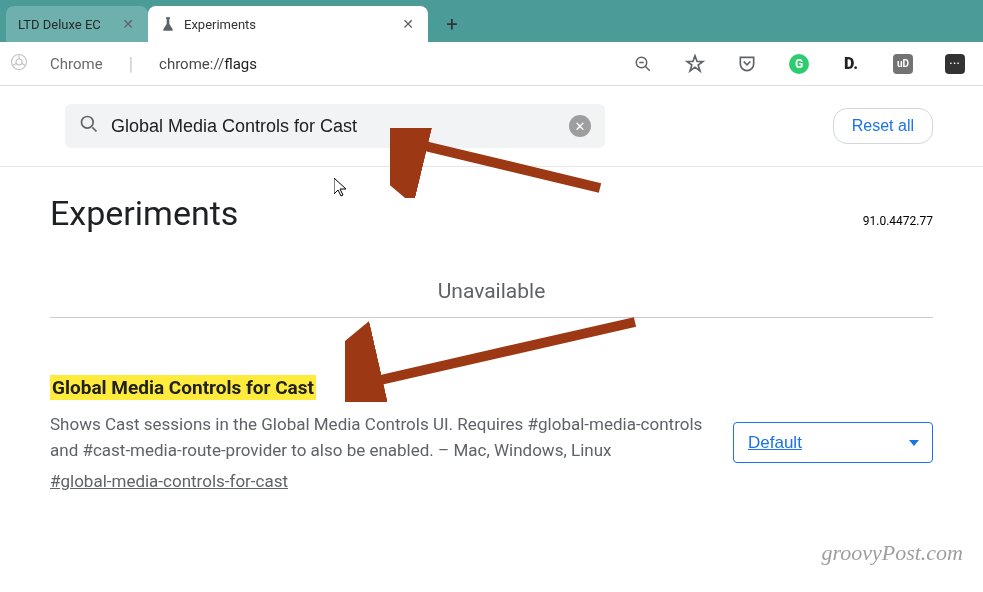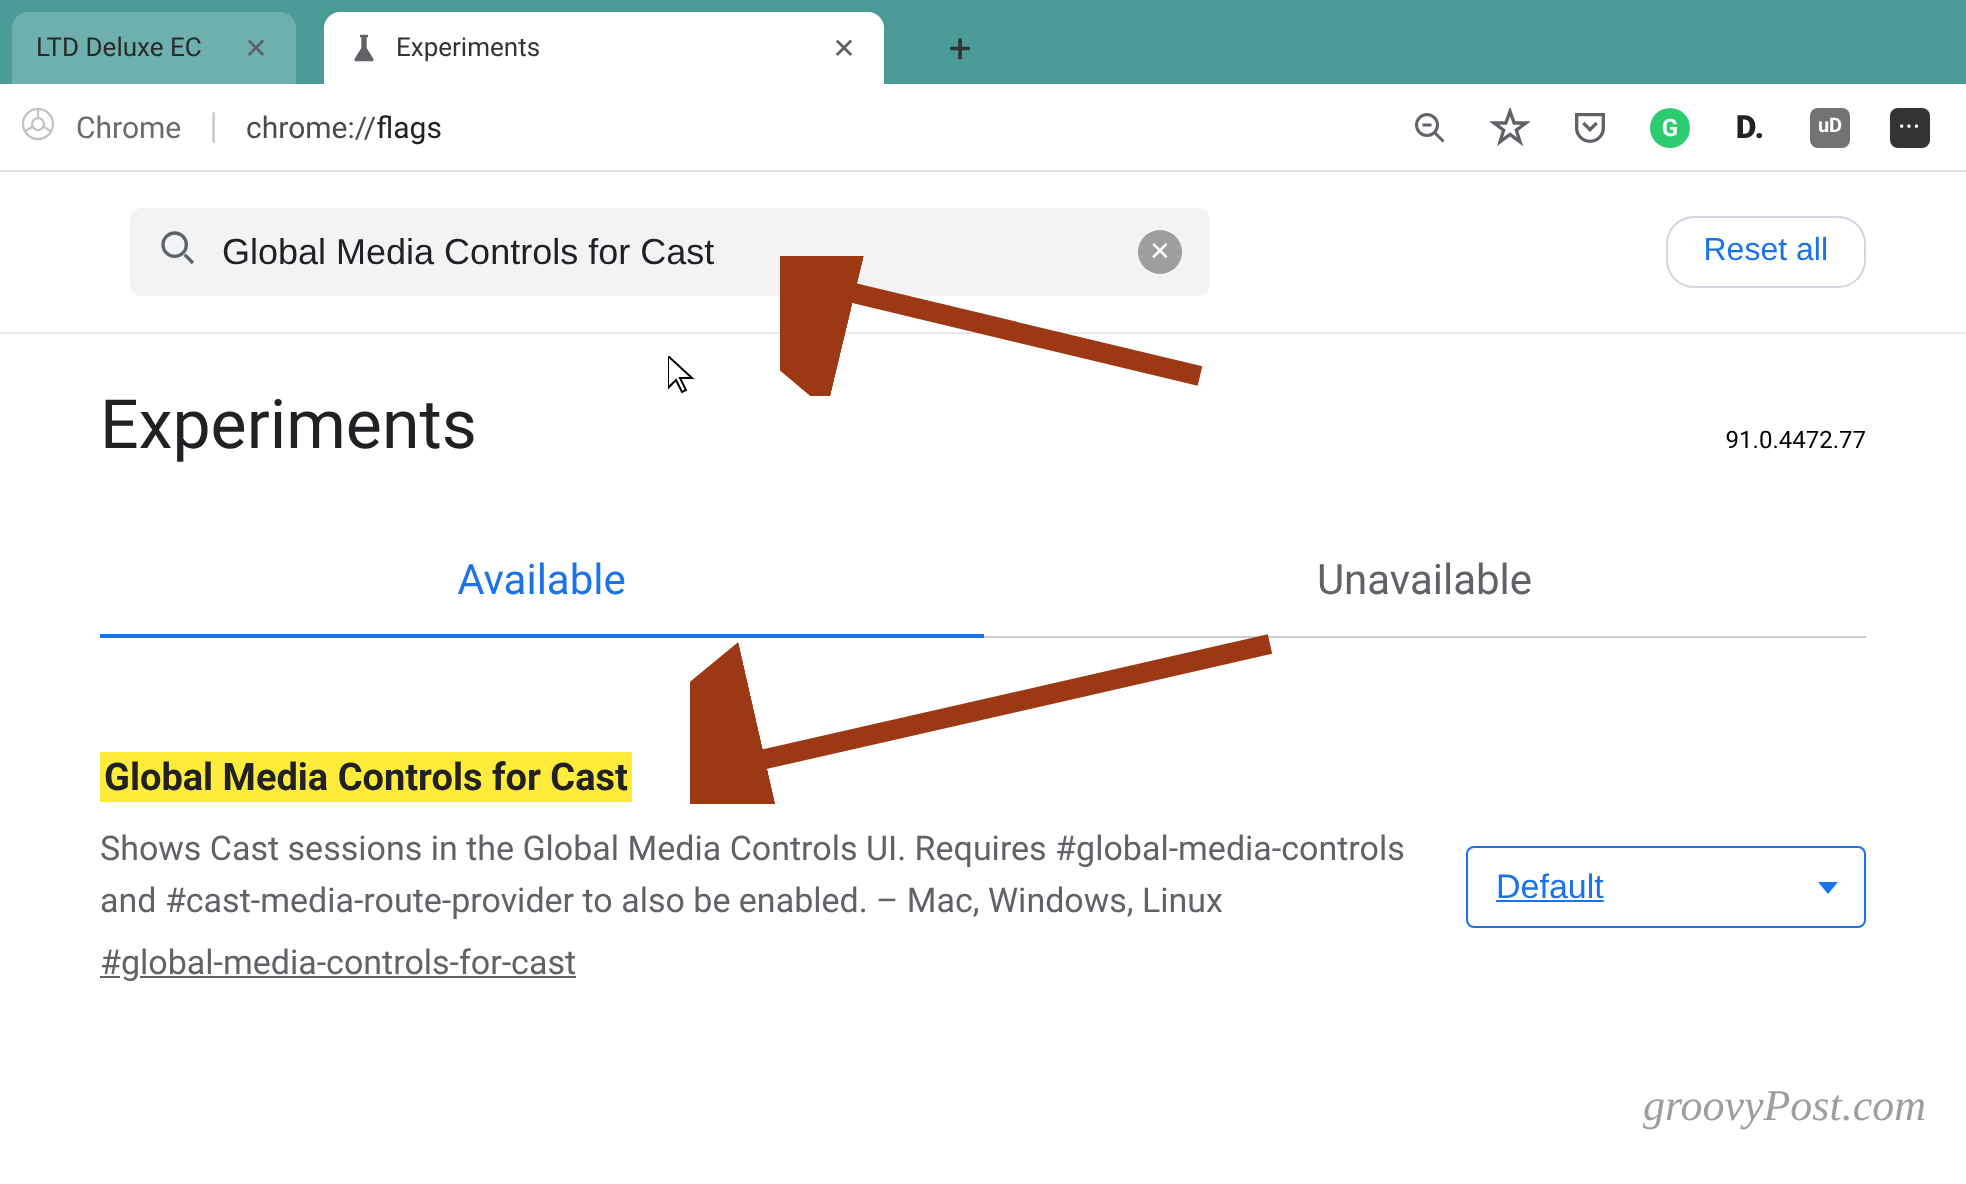--- a/index.html
+++ b/index.html
@@ -1,27 +1,27 @@
 <!DOCTYPE html>
 <html><head>
   <meta charset="utf-8">
   <style>
     * { margin: 0; padding: 0; box-sizing: border-box; }
     body { font-family: -apple-system, BlinkMacSystemFont, "Segoe UI", Roboto, Arial, sans-serif; background: #fff; width: 983px; height: 592px; overflow: hidden; position: relative; }
     
     .tab-strip { background: #4b9b98; height: 42px; display: flex; align-items: flex-end; padding-left: 6px; position: relative; }
-    .tab { height: 36px; display: flex; align-items: center; padding: 0 12px; font-size: 13px; color: #333; cursor: pointer; position: relative; border-radius: 8px 8px 0 0; margin-right: 14px; }
+    .tab { height: 36px; display: flex; align-items: center; padding: 0 12px; font-size: 13px; color: #333; cursor: pointer; position: relative; border-radius: 8px 8px 0 0; margin-right: 0; }
     .tab.inactive { background: #6db0ad; color: #2a2a2a; width: 142px; justify-content: space-between; }
     .tab.active { background: #fff; width: 280px; justify-content: flex-start; gap: 8px; }
     .tab .favicon { width: 16px; height: 16px; display: inline-flex; align-items: center; justify-content: center; }
     .tab .title { white-space: nowrap; overflow: hidden; text-overflow: ellipsis; flex: 1; }
     .tab .close { width: 16px; height: 16px; font-size: 14px; color: #5f6368; display: flex; align-items: center; justify-content: center; border-radius: 50%; cursor: pointer; }
     .new-tab { width: 28px; height: 28px; display: flex; align-items: center; justify-content: center; font-size: 20px; color: #333; margin-left: 10px; cursor: pointer; border-radius: 50%; margin-bottom: 4px; }
     
-    .toolbar { background: #fff; height: 44px; display: flex; align-items: center; padding: 0 10px; border-bottom: 1px solid #e0e0e0; gap: 4px; }
+    .toolbar { background: #fff; height: 44px; display: flex; align-items: center; padding: 0 10px; border-bottom: 1px solid #e0e0e0; gap: 16px; }
     .chrome-icon { width: 18px; height: 18px; opacity: 0.5; }
     .chrome-label { font-size: 15px; color: #6a6a6a; margin-left: 6px; }
     .url-sep { color: #ccc; margin: 0 10px; font-size: 18px; }
     .url-text { font-size: 15px; color: #4a4a4a; }
     .url-path { color: #202124; }
     .toolbar-spacer { flex: 1; }
     .toolbar-icon { width: 24px; height: 24px; display: flex; align-items: center; justify-content: center; cursor: pointer; margin: 0 6px; color: #5f6368; }
     
     .search-section { padding: 18px 50px 18px 65px; display: flex; align-items: center; gap: 16px; border-bottom: 1px solid #e8e8e8; }
     .search-box { flex: 0 0 540px; height: 44px; background: #f1f3f4; border-radius: 6px; display: flex; align-items: center; padding: 0 14px; gap: 12px; }
@@ -138,21 +138,20 @@
   <button class="reset-btn">Reset all</button>
 </div>
 
 <div class="page-content">
   <div class="page-header">
     <h1 class="page-title">Experiments</h1>
     <span class="version">91.0.4472.77</span>
   </div>
 
   <div class="tabs-row">
-    <div class="exp-tab selected">Available</div>
     <div class="exp-tab">Unavailable</div>
   </div>
 
   <div class="flag-item">
     <div class="flag-text">
       <span class="flag-title">Global Media Controls for Cast</span>
       <div class="flag-desc">Shows Cast sessions in the Global Media Controls UI. Requires #global-media-controls and #cast-media-route-provider to also be enabled. – Mac, Windows, Linux</div>
       <a class="flag-id">#global-media-controls-for-cast</a>
     </div>
     <div class="select-wrap">

